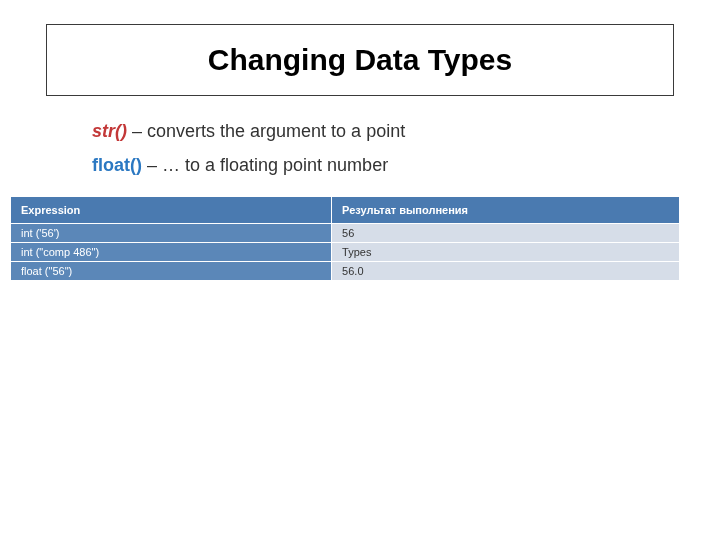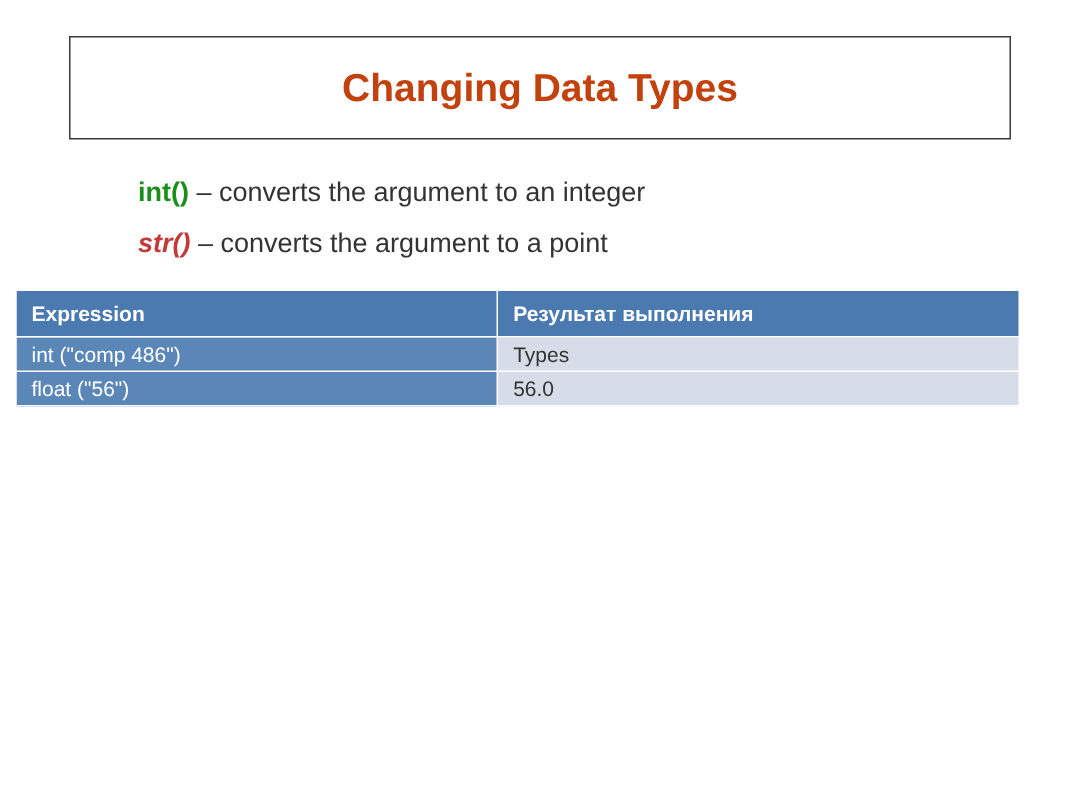--- a/index.html
+++ b/index.html
@@ -12,37 +12,37 @@
     color: #333;
   }
   .title-box {
     margin: 24px 46px 18px 46px;
     border: 1px solid #3a3a3a;
     padding: 18px 0;
     text-align: center;
   }
   .title-box h1 {
     margin: 0;
-    font-size: 26px;
+    font-size: 30px;
     font-weight: bold;
-    color: #c2410c;
+    color: #000000;
   }
   .defs {
     margin: 0 0 14px 92px;
     font-size: 18px;
     line-height: 1.9;
   }
   .defs .fn-int    { color: #1a8f1a; font-weight: bold; }
   .defs .fn-str    { color: #c33838; font-weight: bold; font-style: italic; }
   .defs .fn-float  { color: #2b78c2; font-weight: bold; }
   table {
     border-collapse: collapse;
     width: 670px;
     margin-left: 10px;
-    font-size: 14px;
+    font-size: 11px;
   }
   th {
     background: #4a7ab0;
     color: #ffffff;
     text-align: left;
     padding: 7px 10px;
     font-weight: bold;
     border: 1px solid #ffffff;
   }
   td {
@@ -59,36 +59,40 @@
 </style>
 </head>
 <body>
 
 <div class="title-box">
   <h1>Changing Data Types</h1>
 </div>
 
 <div class="defs">
   <div>
-    <span class="fn-int">int()</span><span> – converts the argument to an integer</span>
+    <span class="fn-str">str()</span><span> – converts the argument to a point</span>
   </div>
   <div>
-    <span class="fn-str">str()</span><span> – converts the argument to a point</span>
+    <span class="fn-float">float()</span><span> – … to a floating point number</span>
   </div>
 </div>
 
 <table>
   <thead>
     <tr>
       <th>Expression</th>
       <th>Результат выполнения</th>
     </tr>
   </thead>
   <tbody>
     <tr class="alt0">
+      <td class="expr">int ('56')</td>
+      <td class="res">56</td>
+    </tr>
+    <tr class="alt0">
       <td class="expr">int ("comp 486")</td>
       <td class="res">Types</td>
     </tr>
     <tr class="alt0">
       <td class="expr">float ("56")</td>
       <td class="res">56.0</td>
     </tr>
   </tbody>
 </table>
 

